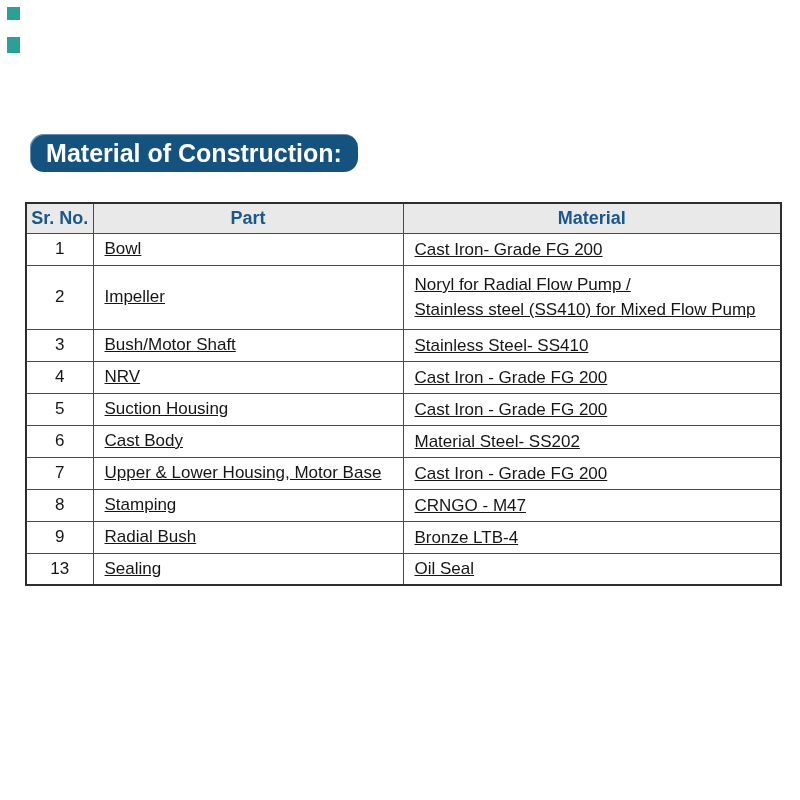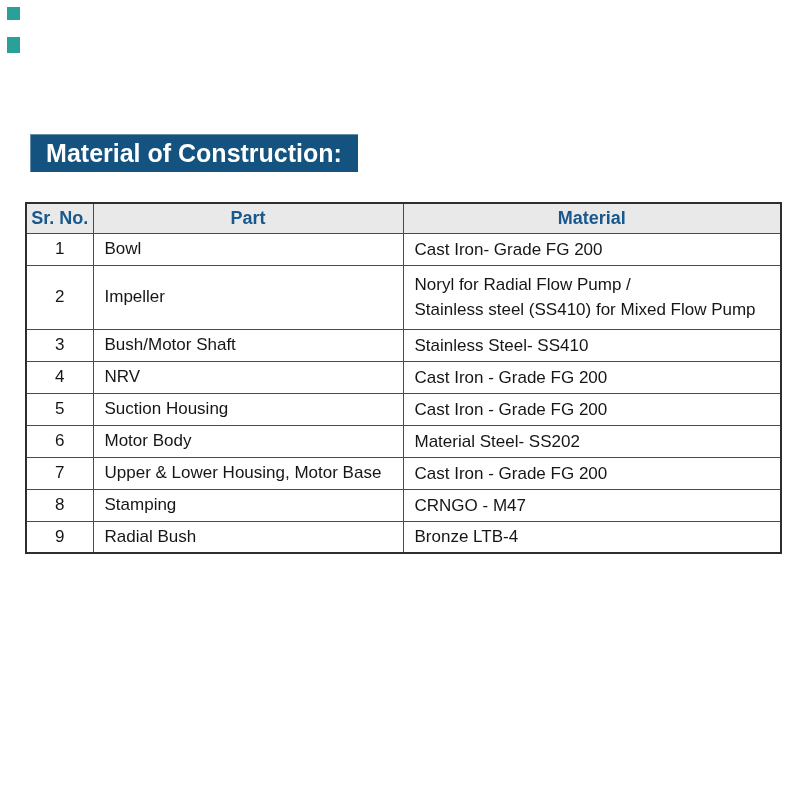--- a/index.html
+++ b/index.html
@@ -24,20 +24,21 @@
   .mark{position:absolute;background:var(--corner-mark);}
   .mark-1{left:7px;top:7px;width:13px;height:13px;}
   .mark-2{left:7px;top:37px;width:13px;height:16px;}
   .banner{
     position:absolute;left:30px;top:134px;width:328px;height:38px;
     background:var(--banner-bg);
     color:var(--banner-text);
     display:flex;align-items:center;justify-content:center;
     font-size:25px;font-weight:bold;
     box-shadow:inset 1px 1px 0 rgba(255,255,255,.35);
+    border-radius:14px;
   }
   table.materials{
     position:absolute;left:25px;top:202px;width:755px;
     border-collapse:collapse;
     table-layout:fixed;
     font-size:17px;
     color:var(--body-text);
   }
   table.materials th, table.materials td{
     border:1px solid var(--border);
@@ -48,21 +49,21 @@
   thead tr{height:30px;background:var(--header-bg);}
   thead th{
     color:var(--header-text);
     font-size:18px;font-weight:bold;
     text-align:center;
     padding:0;
   }
   tbody tr{height:32px;background:#ffffff;}
   tbody tr.tall{height:64px;}
   td.sr{text-align:center;padding:0;}
-  td.part, td.material{text-align:left;padding:0 6px 0 11px;}
+  td.part, td.material{text-align:left;padding:0 6px 0 11px;text-decoration:underline;}
   td.material{white-space:pre-line;line-height:25px;}
 </style>
 </head>
 <body>
 
 <div class="mark mark-1"></div>
 <div class="mark mark-2"></div>
 
 <div class="banner">
   <span>Material of Construction:</span>
@@ -108,21 +109,21 @@
   </tr>
 
   <tr>
     <td class="sr">5</td>
     <td class="part">Suction Housing</td>
     <td class="material">Cast Iron - Grade FG 200</td>
   </tr>
 
   <tr>
     <td class="sr">6</td>
-    <td class="part">Motor Body</td>
+    <td class="part">Cast Body</td>
     <td class="material">Material Steel- SS202</td>
   </tr>
 
   <tr>
     <td class="sr">7</td>
     <td class="part">Upper &amp; Lower Housing, Motor Base</td>
     <td class="material">Cast Iron - Grade FG 200</td>
   </tr>
 
   <tr>
@@ -133,14 +134,19 @@
 
   <tr>
     <td class="sr">9</td>
     <td class="part">Radial Bush</td>
     <td class="material">Bronze LTB-4</td>
   </tr>
 
 
 
 
+  <tr>
+    <td class="sr">13</td>
+    <td class="part">Sealing</td>
+    <td class="material">Oil Seal</td>
+  </tr>
 </tbody>
 </table>
 
 </body></html>

